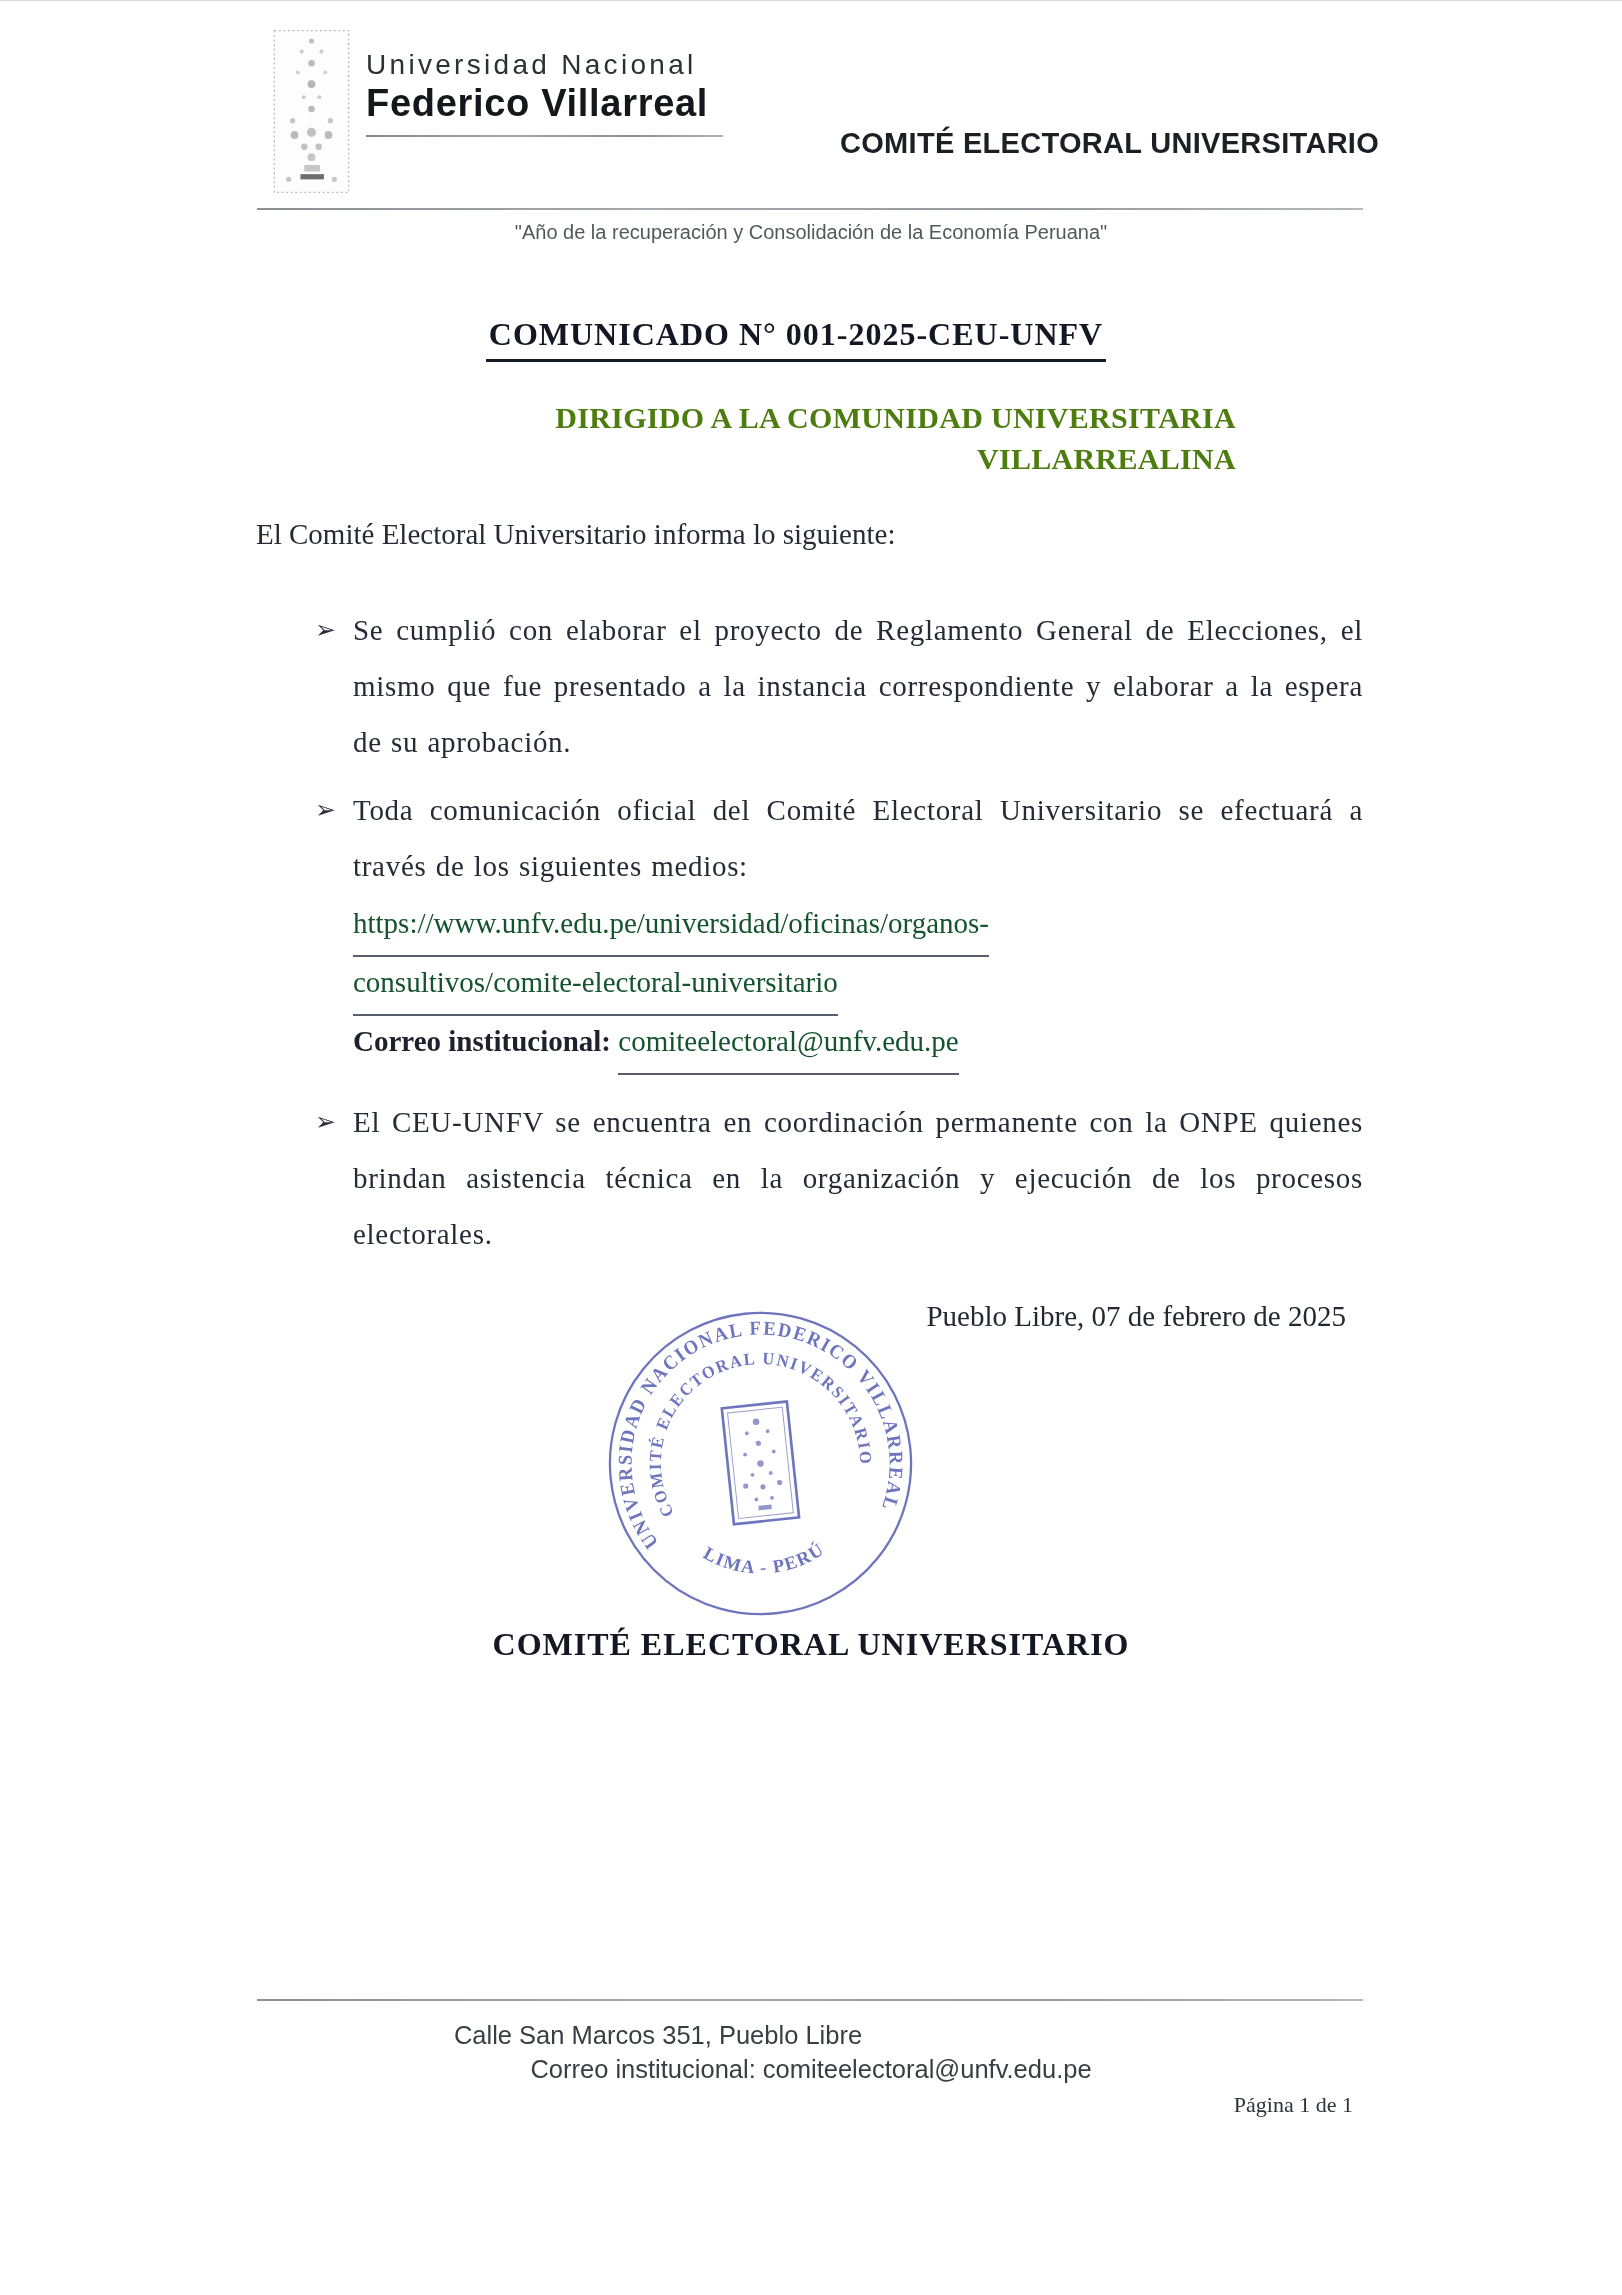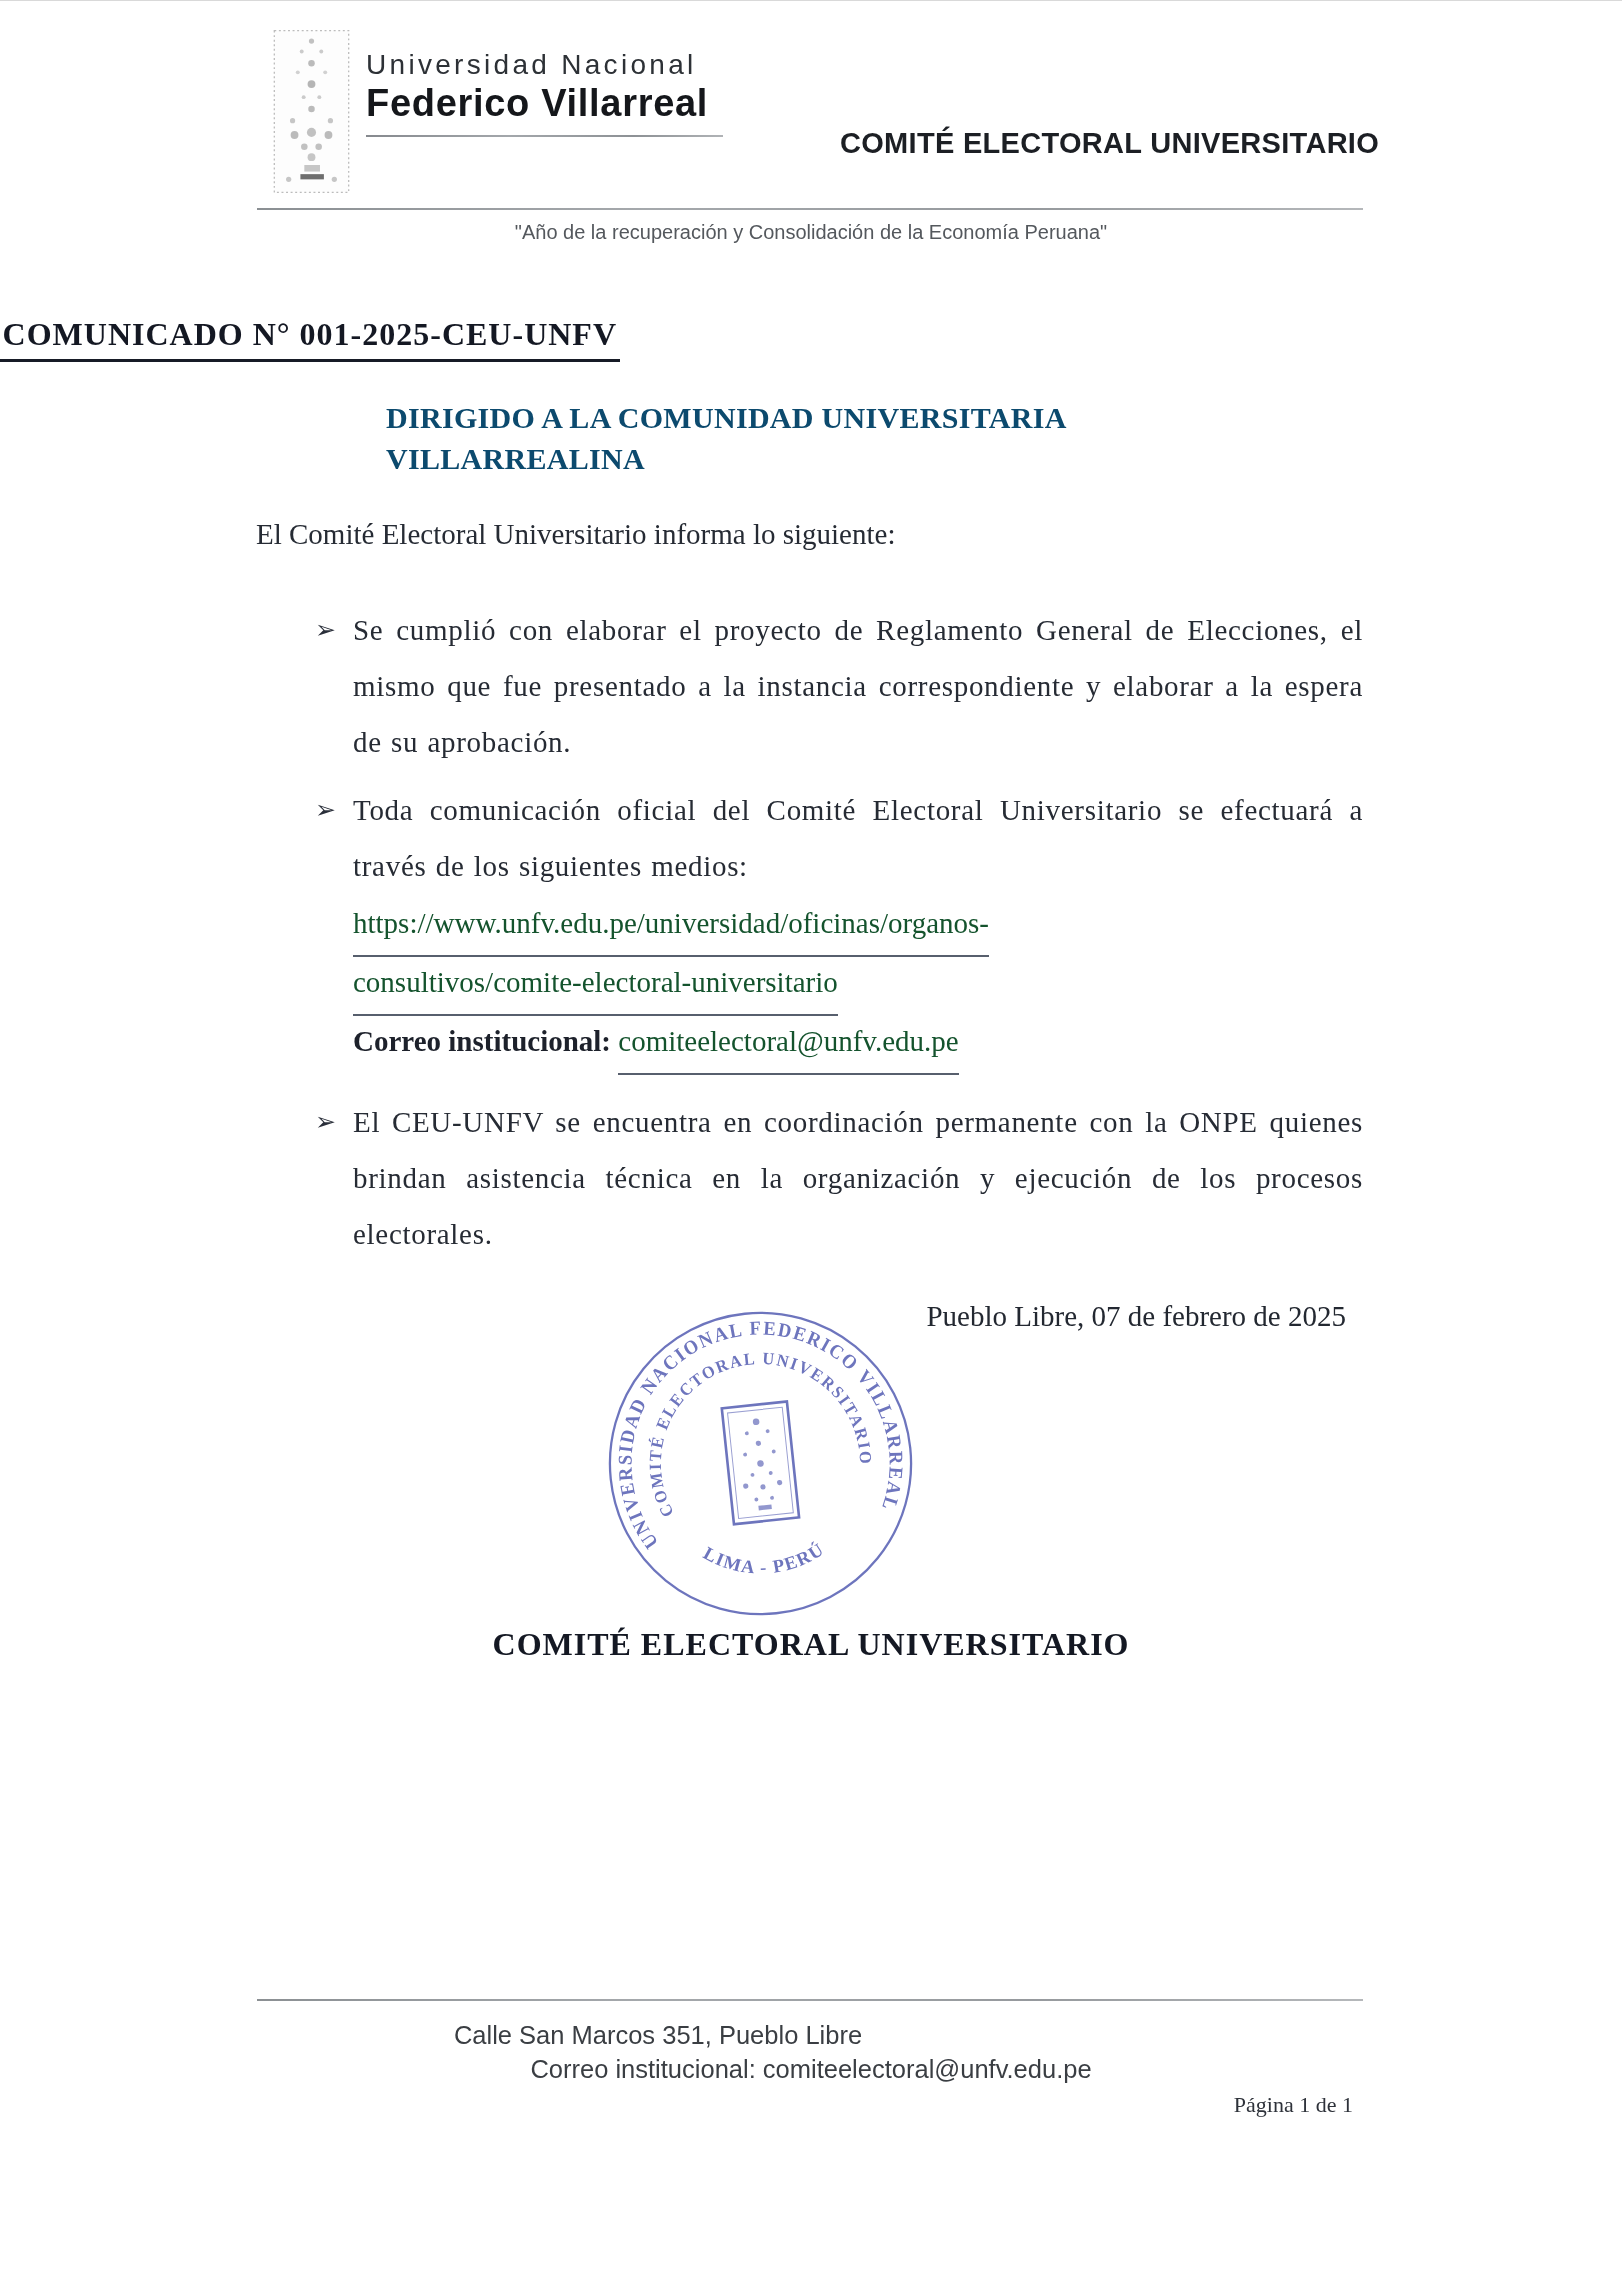--- a/index.html
+++ b/index.html
@@ -40,29 +40,29 @@
   }
   .rule-top{left:257px;top:207px;width:1106px;}
   .rule-bottom{left:257px;top:1998px;width:1106px;}
   .motto{
     left:0;top:220px;width:1622px;text-align:center;
     font-family:"Liberation Sans", sans-serif;
     font-size:20px;color:#54585d;
   }
 
   
-  .title-wrap{left:0;top:315px;width:1592px;}
+  .title-wrap{left:0;top:315px;width:1592px;text-align:center;}
   .title-text{
     display:inline-block;
     font-size:32px;font-weight:bold;letter-spacing:1px;color:#141823;
     border-bottom:3.3px solid #171b26;padding:0 2.6px 5.9px 2.6px;
   }
   .subtitle{
-    left:386px;top:396px;width:850px;text-align:left;
-    font-size:30px;font-weight:bold;color:#0c4a6e;line-height:41px;letter-spacing:0.3px;
+    left:386px;top:396px;width:850px;text-align:right;
+    font-size:30px;font-weight:bold;color:#4d7c0f;line-height:41px;letter-spacing:0.3px;
   }
   .intro{left:256px;top:517px;font-size:29px;color:#262b34;}
 
   
   .body-flow{left:272px;top:601px;width:1091px;}
   .bullet-item{display:flex;}
   .bullet-item .marker{
     width:81px;min-width:81px;box-sizing:border-box;padding-left:43px;
     font-family:"DejaVu Sans", sans-serif;
     font-size:25px;line-height:56px;color:#2a2f3a;

